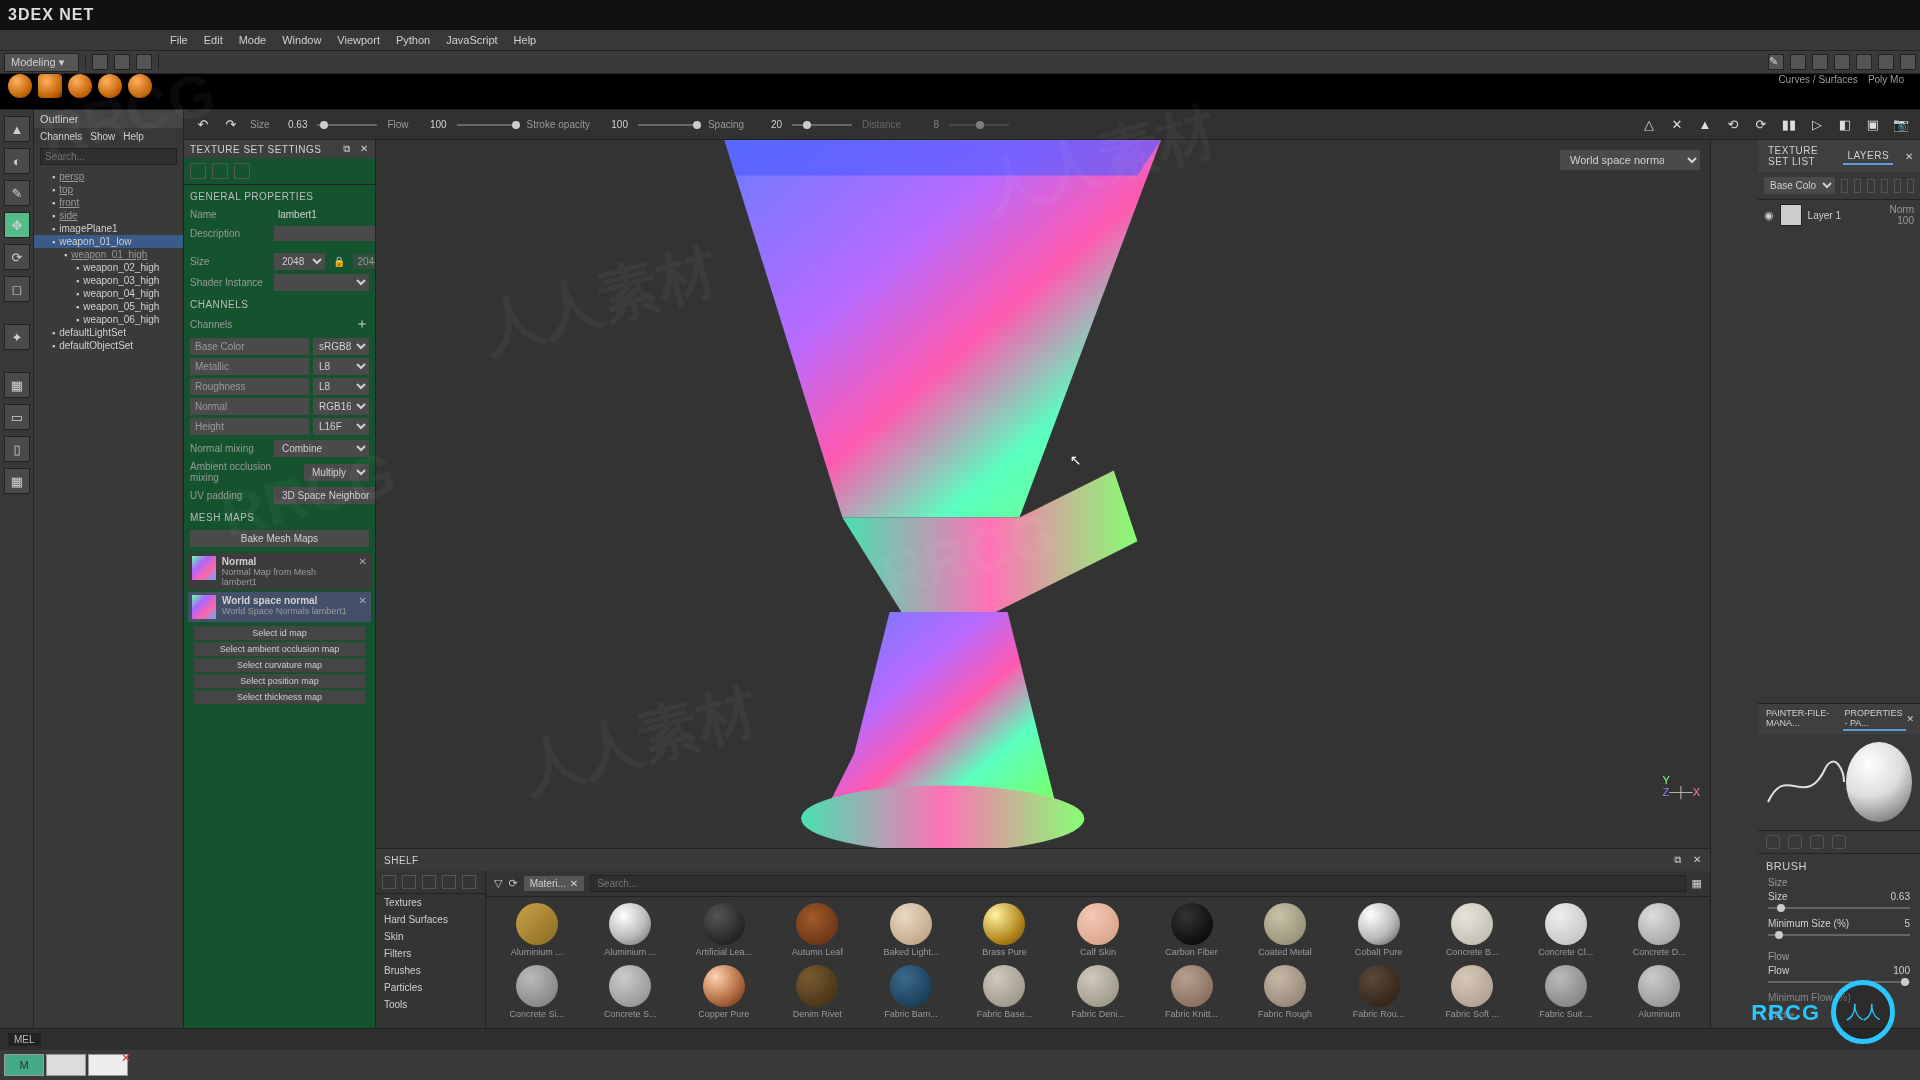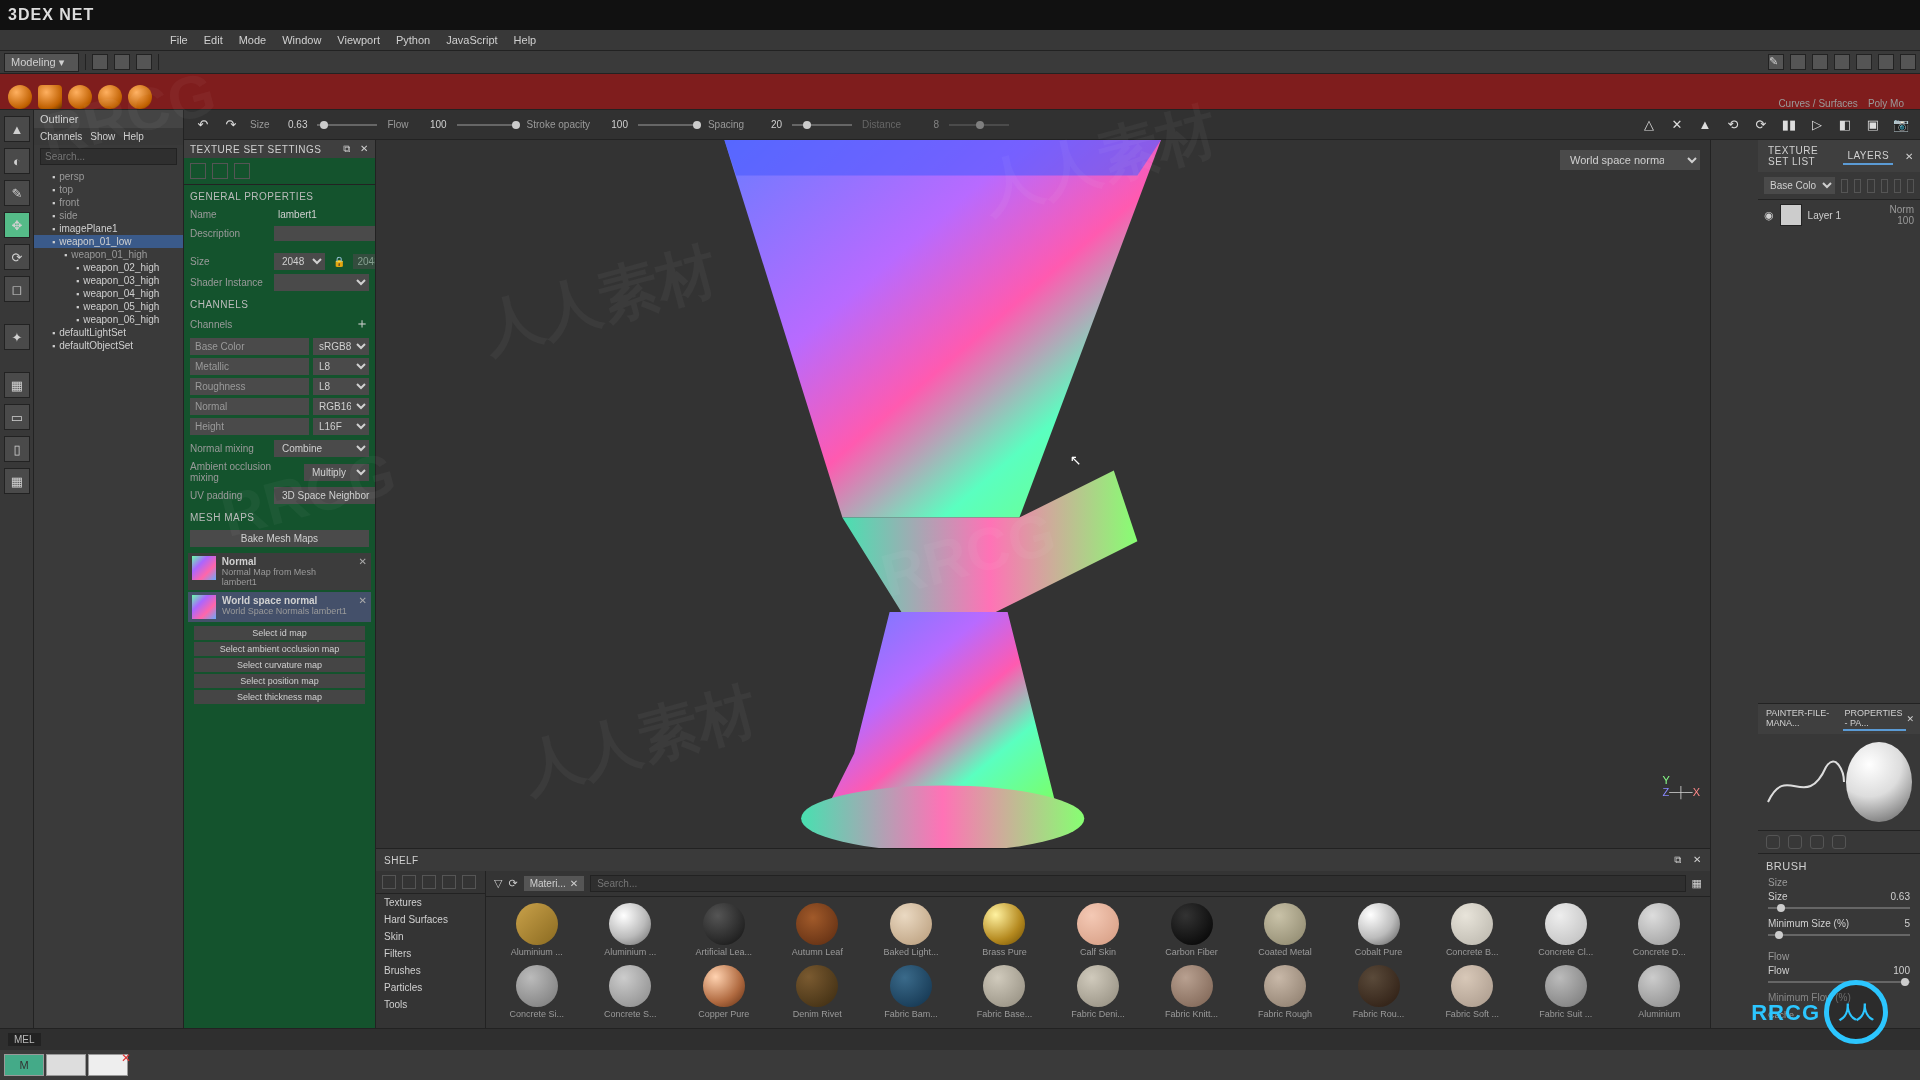--- a/index.html
+++ b/index.html
@@ -65,23 +65,23 @@
     padding: 2px 14px 2px 6px;
     font-size: 11px;
     position: relative;
   }
   .mode-row .sep { width:1px; height:16px; background:#222; }
   .mode-row .ib { width:16px; height:16px; background:#555; border:1px solid #222; }
 
   
   .shelf-maya {
     height: 36px;
-    background: #7f1d1d;
+    background: #000000;
     display: flex;
-    align-items: flex-end;
+    align-items: flex-start;
     padding: 0 8px;
     gap: 6px;
     border-bottom: 1px solid #222;
   }
   .shelf-maya .sphere {
     width: 24px; height:24px; border-radius:50%;
     background: radial-gradient(circle at 35% 30%, #ffb060, #c06000 70%, #603000);
   }
   .shelf-tabs { display:flex; gap:10px; font-size:10px; color:var(--fg-dim); margin-left:auto; margin-right:8px; white-space:nowrap;}
   
@@ -146,21 +146,21 @@
   }
   .outliner-tree { flex:1; overflow:hidden; padding: 2px 0;}
   .outliner-item {
     padding: 1px 6px 1px 18px;
     display: flex;
     align-items: center;
     gap: 4px;
     white-space: nowrap;
   }
   .outliner-item.selected { background: #3a5a8a; }
-  .outliner-item .dim { color: var(--fg-dim); }
+  .outliner-item .dim { color: var(--fg-dim); text-decoration: underline; }
 
   
   .substance {
     flex: 1;
     display: flex;
     flex-direction: column;
     background: #313131;
   }
   
   .sp-toolrow {
@@ -430,30 +430,30 @@
 
   
   .wm {
     position:absolute; color:rgba(255,255,255,0.04);
     font-size:60px; font-weight:700; transform:rotate(-15deg);
     pointer-events:none; user-select:none;
   }
   
   .bottom-right-logo {
     position: absolute;
-    right: 32px;
+    right: 25px;
     bottom: 36px;
     width: 64px;
     height: 64px;
     border-radius: 50%;
     border: 5px solid #2cc6ff;
     display: flex;
     align-items: center;
     justify-content: center;
-    font-weight: 700;
+    font-weight: 400;
     font-size: 18px;
     color: #2cc6ff;
     background: rgba(0,0,0,0.2);
     letter-spacing: -1px;
   }
   .bottom-right-logo-text {
     position: absolute;
     right: 100px;
     bottom: 54px;
     font-size: 22px;

